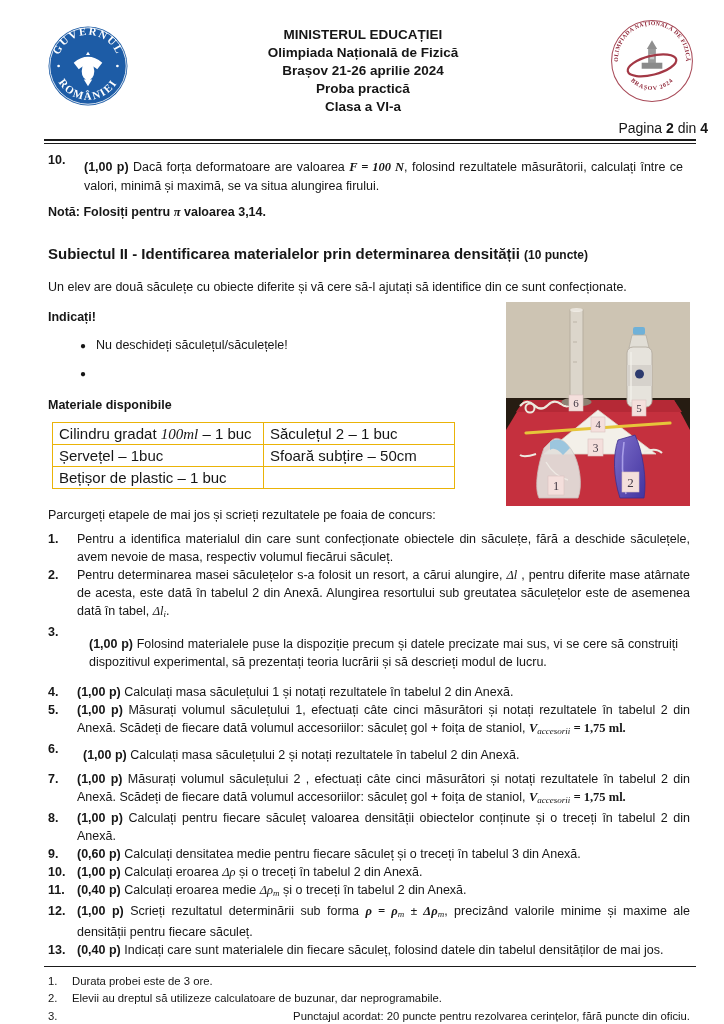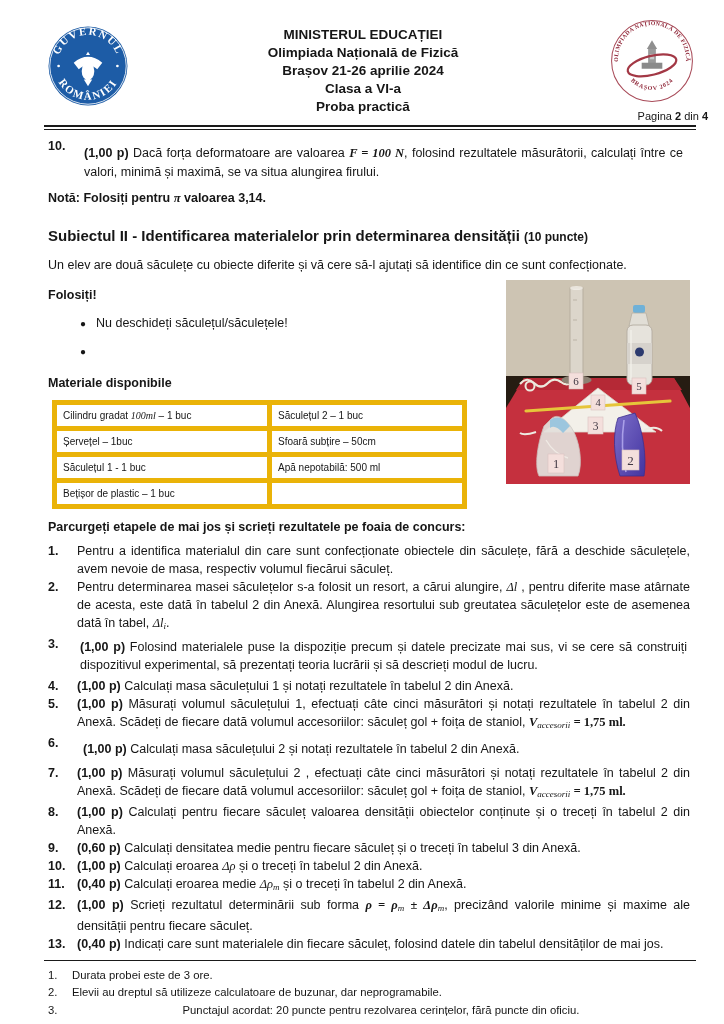--- a/index.html
+++ b/index.html
@@ -5,54 +5,54 @@
   html,body{margin:0;padding:0;background:#888;}
   .page{width:724px;height:1024px;background:#fff;font-family:"Liberation Sans",sans-serif;
         font-size:12.5px;color:#161616;position:relative;overflow:hidden;margin:0 auto;}
   
   .header{display:flex;align-items:flex-start;padding:18px 16px 0 46px;}
   .gov-logo{width:84px;height:84px;margin-top:6px;flex:none;}
   .title-block{flex:1;text-align:center;font-family:Liberation Sans, sans-serif;font-weight:bold;
                font-size:13.5px;line-height:18px;padding-top:8px;}
   .right-block{width:112px;flex:none;display:flex;flex-direction:column;align-items:center;}
   .oly-logo{width:86px;height:86px;}
-  .page-label{align-self:flex-end;font-size:11px;margin-top:6px;white-space:nowrap;}
+  .page-label{align-self:flex-end;font-size:14px;margin-top:16px;white-space:nowrap;}
   .page-label .pl-b{font-weight:bold;}
   .header-rule{margin:3px 28px 0 44px;height:2px;border-top:2.5px solid #1a1a1a;border-bottom:1px solid #1a1a1a;}
   
   .content{padding:7px 34px 0 48px;}
   .li-row{display:flex;line-height:19px;}
   .li-num{flex:none;width:29px;font-weight:bold;}
   .li-body{flex:1;text-align:justify;}
   .q10-note{margin-left:29px;line-height:19px;}
   
   .r-b{font-weight:bold;}
   .r-mi{font-family:"Liberation Serif",serif;font-style:italic;}
   .r-mb{font-family:"Liberation Serif",serif;font-style:italic;font-weight:bold;}
   .r-mbu{font-family:"Liberation Serif",serif;font-weight:bold;}
   .r-sub{font-family:"Liberation Serif",serif;font-style:italic;font-size:0.72em;vertical-align:-0.22em;}
   .r-bsub{font-family:"Liberation Serif",serif;font-style:italic;font-weight:normal;font-size:0.72em;vertical-align:-0.22em;}
   
-  .section-title{margin-top:20px;font-weight:bold;font-size:15px;line-height:16px;}
+  .section-title{margin-top:20px;font-weight:bold;font-size:15px;line-height:24px;}
   .section-pts{font-size:12px;}
   .intro{margin-top:11px;line-height:19px;}
   .two-col{display:flex;margin-top:5px;}
   .left-col{flex:1;padding-right:10px;}
   .attn-title{font-weight:bold;margin-top:6px;line-height:19px;}
   .bullets{margin:3px 0 0 0;padding:0;list-style:none;}
   .bullets li{display:flex;margin-top:9px;line-height:19px;}
   .dot{flex:none;width:16px;margin-left:32px;font-size:10px;}
   .mat-title{font-weight:bold;margin-top:13px;line-height:19px;}
   .mat-table{border-collapse:collapse;margin:7px 0 0 4px;}
-  .mat-table td{border:5px solid #eab308;padding:0 6px;height:21px;font-size:10px;}
+  .mat-table td{border:1px solid #eab308;padding:0 6px;height:21px;font-size:15px;}
   .mat-table td.c1{width:198px;}
   .mat-table td.c2{width:178px;}
   .photo{width:184px;height:204px;flex:none;margin-top:0;}
   
-  .steps-title{font-weight:bold;margin-top:9px;line-height:19px;}
+  .steps-title{font-weight:normal;line-height:19px;}
   .steps{margin:5px 0 0 0;padding:0;list-style:none;}
   .steps .li-row{line-height:18px;margin-top:0;}
   
   .foot-rule{margin:7px 28px 0 44px;border-top:1.8px solid #1a1a1a;}
   .footer{padding:4px 34px 0 48px;font-size:11.3px;}
   .footer .li-row{line-height:17.5px;}
   .footer .li-num{width:24px;font-weight:normal;}
 </style>
 </head>
 <body>
@@ -81,22 +81,22 @@
         <ellipse cx="50" cy="56" rx="7.5" ry="11"></ellipse>
         <path d="M45 66 L50 74 L55 66 Z"></path>
       </g>
     </svg>
 
     <div class="title-block">
 
     <div class="h-line">MINISTERUL EDUCAȚIEI</div>
         <div class="h-line">Olimpiada Națională de Fizică</div>
         <div class="h-line">Brașov 21-26 aprilie 2024</div>
+        <div class="h-line">Proba practică</div>
         <div class="h-line">Clasa a VI-a</div>
-        <div class="h-line">Proba practică</div>
       </div>
 
     <div class="right-block">
       <svg class="oly-logo" viewBox="0 0 100 100">
         <circle cx="50" cy="50" r="47" fill="#ffffff" stroke="#a84a58" stroke-width="1.2"></circle>
         <defs>
           <path id="olyTop" d="M 11,54 A 39.5,39.5 0 1 1 89,54"></path>
           <path id="olyBot" d="M 17,58 a 34,34 0 0 0 66,0"></path>
         </defs>
         <g>
@@ -133,21 +133,21 @@
 
     <div class="section-title">
       <span>Subiectul II - Identificarea materialelor prin determinarea densității</span>
       <span class="section-pts">(10 puncte)</span>
     </div>
 
     <p class="intro" style="margin-bottom:0">Un elev are două săculețe cu obiecte diferite și vă cere să-l ajutați să identifice din ce sunt confecționate.</p>
 
     <div class="two-col">
       <div class="left-col">
-        <div class="attn-title">Folosiți!</div>
+        <div class="attn-title">Indicați!</div>
         <ul class="bullets">
 
             <li>
               <span class="dot">●</span>
               <span>Nu deschideți săculețul/săculețele!</span>
             </li>
 
             <li>
               <span class="dot">●</span>
             </li>
@@ -159,24 +159,20 @@
               <tr>
                 <td class="c1"><span class="r-n">Cilindru gradat </span><span class="r-mi">100ml</span><span class="r-n"> – 1 buc</span></td>
                 <td class="c2"><span class="r-n">Săculețul 2 – 1 buc</span></td>
               </tr>
 
               <tr>
                 <td class="c1"><span class="r-n">Șervețel – 1buc</span></td>
                 <td class="c2"><span class="r-n">Sfoară subțire – 50cm</span></td>
               </tr>
 
-              <tr>
-                <td class="c1"><span class="r-n">Săculețul 1 - 1 buc</span></td>
-                <td class="c2"><span class="r-n">Apă nepotabilă: 500 ml</span></td>
-              </tr>
 
               <tr>
                 <td class="c1"><span class="r-n">Bețișor de plastic – 1 buc</span></td>
                 <td class="c2"></td>
               </tr>
             </tbody>
         </table>
       </div>
 
       <svg class="photo" viewBox="0 0 184 204">
@@ -264,21 +260,21 @@
           <p class="li-body" style="margin:0"><span class="r-n">Pentru a identifica materialul din care sunt confecționate obiectele din săculețe, fără a deschide săculețele, avem nevoie de masa, respectiv volumul fiecărui săculeț.</span></p>
         </li>
 
         <li class="li-row">
           <span class="li-num">2.</span>
           <p class="li-body" style="margin:0"><span class="r-n">Pentru determinarea masei săculețelor s-a folosit un resort, a cărui alungire, </span><span class="r-mi">Δl</span><span class="r-n"> , pentru diferite mase atârnate de acesta, este dată în tabelul 2 din Anexă. Alungirea resortului sub greutatea săculețelor este de asemenea dată în tabel, </span><span class="r-mi">Δl</span><span class="r-sub">i</span><span class="r-n">.</span></p>
         </li>
 
         <li class="li-row">
           <span class="li-num">3.</span>
-          <p class="li-body" style="margin:3px"><span class="r-b">(1,00 p) </span><span class="r-n">Folosind materialele puse la dispoziție precum și datele precizate mai sus, vi se cere să construiți dispozitivul experimental, să prezentați teoria lucrării și să descrieți modul de lucru.</span></p>
+          <p class="li-body" style="margin:12px"><span class="r-b">(1,00 p) </span><span class="r-n">Folosind materialele puse la dispoziție precum și datele precizate mai sus, vi se cere să construiți dispozitivul experimental, să prezentați teoria lucrării și să descrieți modul de lucru.</span></p>
         </li>
 
         <li class="li-row">
           <span class="li-num">4.</span>
           <p class="li-body" style="margin:0"><span class="r-b">(1,00 p) </span><span class="r-n">Calculați masa săculețului 1 și notați rezultatele în tabelul 2 din Anexă.</span></p>
         </li>
 
         <li class="li-row">
           <span class="li-num">5.</span>
           <p class="li-body" style="margin:0"><span class="r-b">(1,00 p) </span><span class="r-n">Măsurați volumul săculețului 1, efectuați câte cinci măsurători și notați rezultatele în tabelul 2 din Anexă. Scădeți de fiecare dată volumul accesoriilor: săculeț gol + foița de staniol, </span><span class="r-mb">V</span><span class="r-bsub">accesorii</span><span class="r-mb"> = </span><span class="r-mbu">1,75 ml.</span></p>
@@ -336,17 +332,17 @@
           <span class="li-body" style="text-align:left">Durata probei este de 3 ore.</span>
         </li>
 
         <li class="li-row">
           <span class="li-num">2.</span>
           <span class="li-body" style="text-align:left">Elevii au dreptul să utilizeze calculatoare de buzunar, dar neprogramabile.</span>
         </li>
 
         <li class="li-row">
           <span class="li-num">3.</span>
-          <span class="li-body" style="text-align:center">Punctajul acordat: 20 puncte pentru rezolvarea cerințelor, fără puncte din oficiu.</span>
+          <span class="li-body" style="text-align:right">Punctajul acordat: 20 puncte pentru rezolvarea cerințelor, fără puncte din oficiu.</span>
         </li>
       </ol>
   </div>
 </div>
 
 </body></html>

